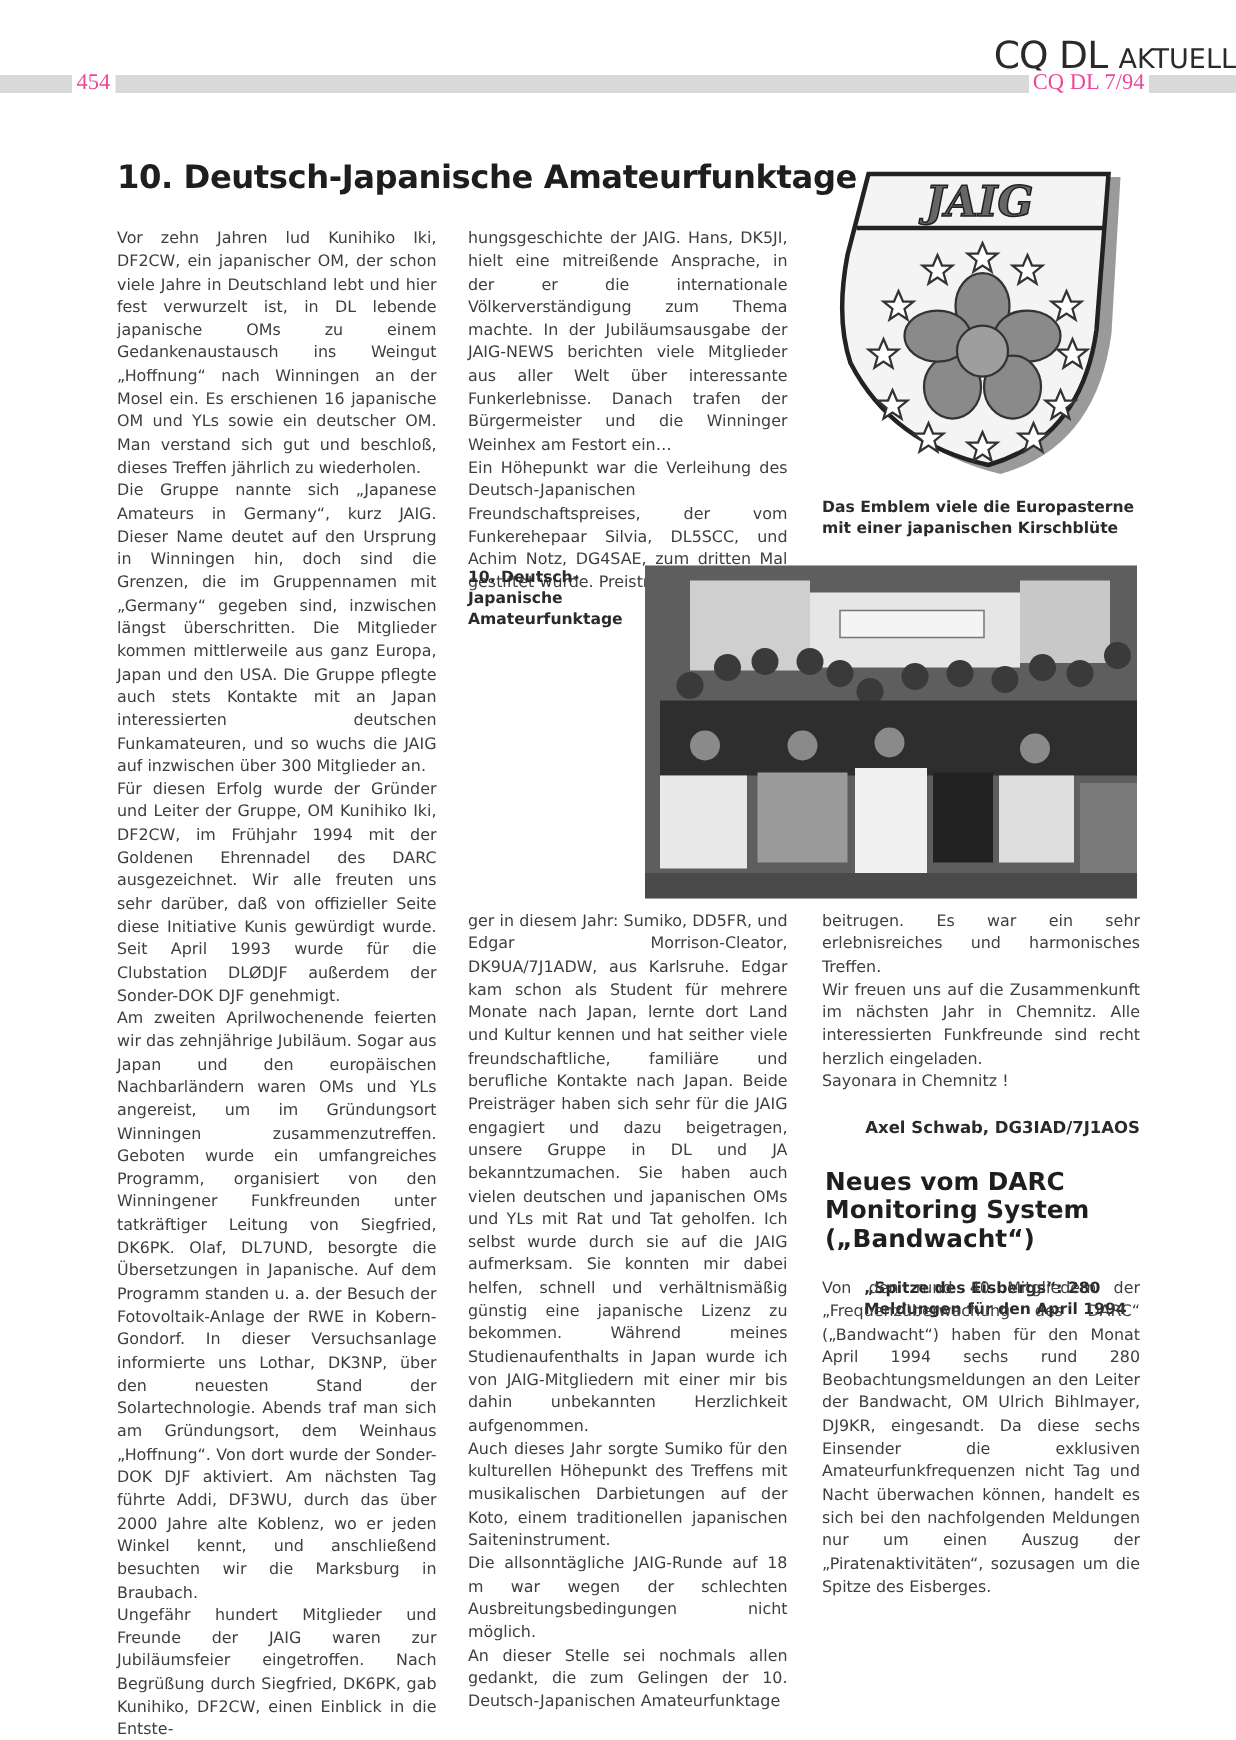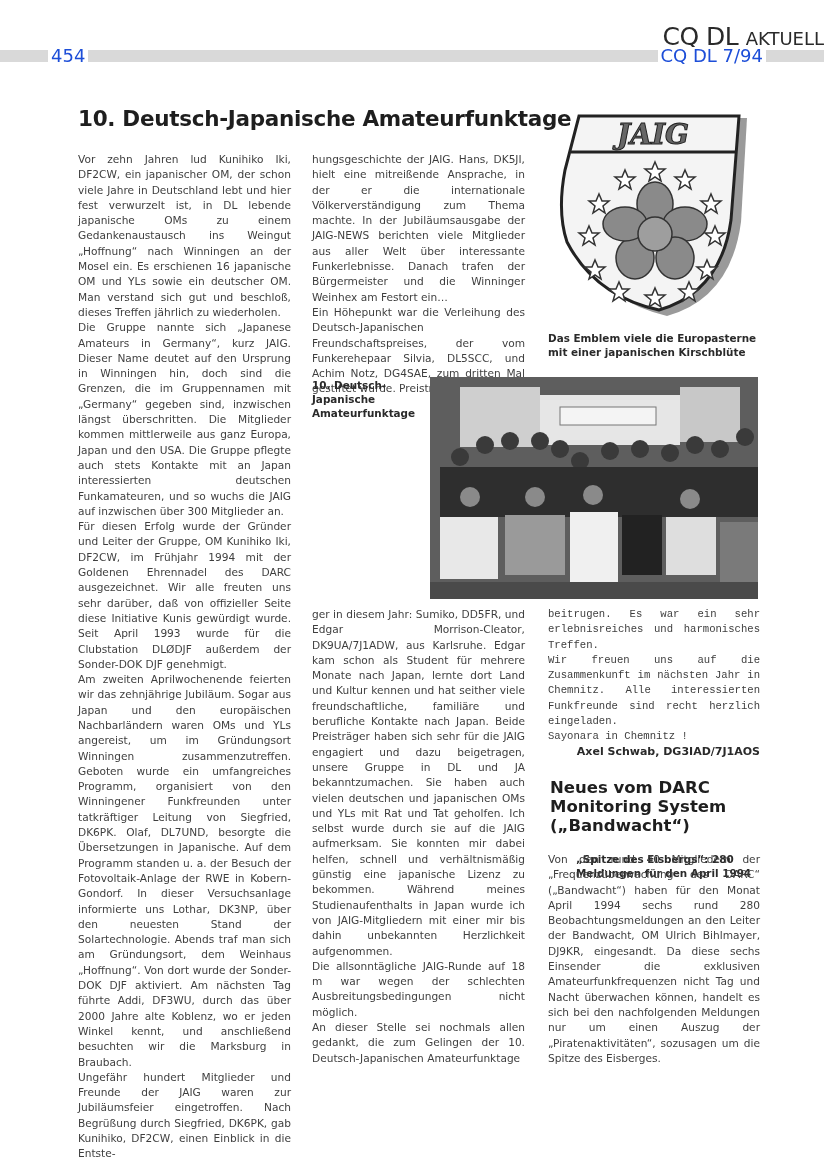--- a/index.html
+++ b/index.html
@@ -2,32 +2,32 @@
 <html><head>
 <meta charset="utf-8">
 <style>
   html, body { margin: 0; padding: 0; background: #ffffff; }
   body { width: 824px; height: 1160px; position: relative; overflow: hidden;
          font-family: "DejaVu Sans", sans-serif; color: #3a3a3a; }
   .masthead { position: absolute; left: 0; top: 22px; width: 824px; text-align: right;
               font-family: "DejaVu Sans", sans-serif; font-size: 25px; color: #2a2a2a; letter-spacing: -0.5px; }
   .masthead .small { font-size: 18px; letter-spacing: 0; }
   .bar { position: absolute; left: 0; top: 50px; width: 824px; height: 12px; background: #d9d9d9; }
-  .pagenum { position: absolute; top: 47px; font-size: 18px; color: #1d4ed8; background: #fff; padding: 0 3px; line-height: 17px; }
+  .pagenum { position: absolute; top: 47px; font-size: 15px; color: #ec4899; background: #fff; padding: 0 3px; line-height: 17px; font-family: Liberation Serif, serif; }
   .pagenum.left { left: 48px; }
   .pagenum.right { right: 58px; }
   h1.title { position: absolute; left: 78px; top: 106px; margin: 0; font-family: "DejaVu Sans", sans-serif;
              font-weight: bold; font-size: 21.5px; color: #1e1e1e; letter-spacing: -0.3px; }
   .col { position: absolute; font-family: "DejaVu Sans", sans-serif; font-size: 10.6px; line-height: 15.3px;
          color: #3e3e3e; text-align: justify; }
   .col p { margin: 0; }
   .c1 { left: 78px; top: 152px; width: 213px; }
   .c2a { left: 312px; top: 152px; width: 213px; }
   .c2b { left: 312px; top: 607px; width: 213px; }
-  .c3 { left: 548px; top: 607px; width: 212px; font-family: Liberation Mono, monospace; }
+  .c3 { left: 548px; top: 607px; width: 212px; }
   .caption-bold { position: absolute; font-family: "DejaVu Sans", sans-serif; font-weight: bold; font-size: 10.4px;
                   line-height: 14px; color: #2a2a2a; }
   .cap-emblem { left: 548px; top: 331px; width: 220px; }
   .cap-photo { left: 312px; top: 378px; width: 110px; }
   .emblem { position: absolute; left: 555px; top: 112px; width: 200px; height: 206px; }
   .photo { position: absolute; left: 430px; top: 377px; width: 328px; height: 222px; background: #6a6a6a; overflow: hidden; }
   .author { position: absolute; left: 548px; top: 745px; width: 212px; text-align: right; font-weight: bold;
             font-size: 11px; color: #2a2a2a; }
   h2.sub { position: absolute; left: 548px; top: 776px; width: 220px; margin: 2px; font-weight: bold;
            font-size: 16.5px; line-height: 19px; color: #1e1e1e; }
@@ -125,20 +125,21 @@
       <rect x="236" y="140" width="50" height="58" fill="#dedede"></rect>
       <circle cx="260" cy="122" r="10" fill="#8a8a8a"></circle>
       <rect x="290" y="145" width="38" height="60" fill="#7a7a7a"></rect>
       <rect x="0" y="205" width="328" height="17" fill="#4a4a4a"></rect>
     </g>
   </svg>
 </div>
 
 <div class="col c2b">
   <p>ger in diesem Jahr: Sumiko, DD5FR, und Edgar Morrison-Cleator, DK9UA/7J1ADW, aus Karlsruhe. Edgar kam schon als Student für mehrere Monate nach Japan, lernte dort Land und Kultur kennen und hat seither viele freundschaftliche, familiäre und berufliche Kontakte nach Japan. Beide Preisträger haben sich sehr für die JAIG engagiert und dazu beigetragen, unsere Gruppe in DL und JA bekanntzumachen. Sie haben auch vielen deutschen und japanischen OMs und YLs mit Rat und Tat geholfen. Ich selbst wurde durch sie auf die JAIG aufmerksam. Sie konnten mir dabei helfen, schnell und verhältnismäßig günstig eine japanische Lizenz zu bekommen. Während meines Studienaufenthalts in Japan wurde ich von JAIG-Mitgliedern mit einer mir bis dahin unbekannten Herzlichkeit aufgenommen.</p>
+  <p>Auch dieses Jahr sorgte Sumiko für den kulturellen Höhepunkt des Treffens mit musikalischen Darbietungen auf der Koto, einem traditionellen japanischen Saiteninstrument.</p>
   <p>Die allsonntägliche JAIG-Runde auf 18 m war wegen der schlechten Ausbreitungsbedingungen nicht möglich.</p>
   <p>An dieser Stelle sei nochmals allen gedankt, die zum Gelingen der 10. Deutsch-Japanischen Amateurfunktage</p>
 </div>
 
 <div class="col c3">
   <p>beitrugen. Es war ein sehr erlebnisreiches und harmonisches Treffen.</p>
   <p>Wir freuen uns auf die Zusammenkunft im nächsten Jahr in Chemnitz. Alle interessierten Funkfreunde sind recht herzlich eingeladen.</p>
   <p>Sayonara in Chemnitz !</p>
 </div>
 <div class="author">Axel Schwab, DG3IAD/7J1AOS</div>

